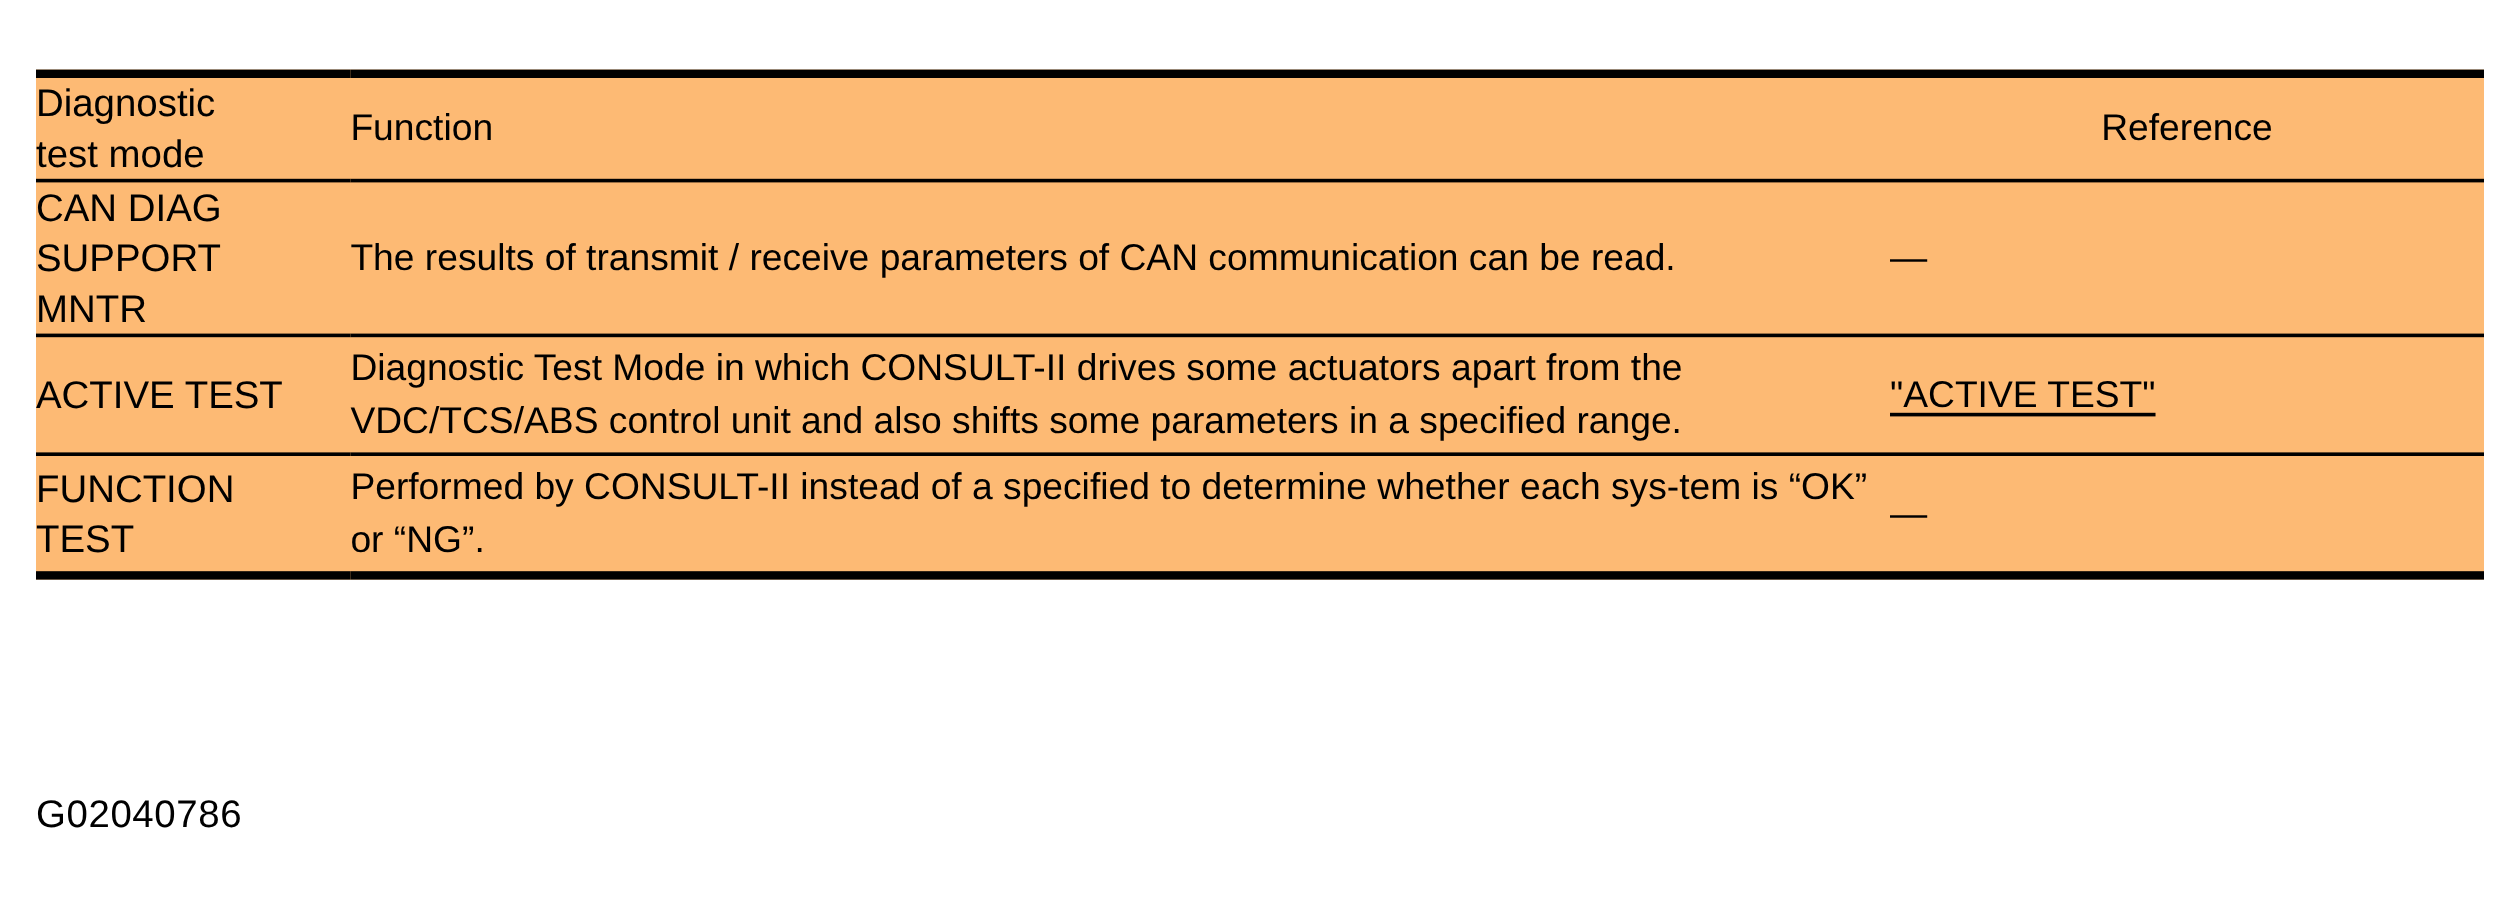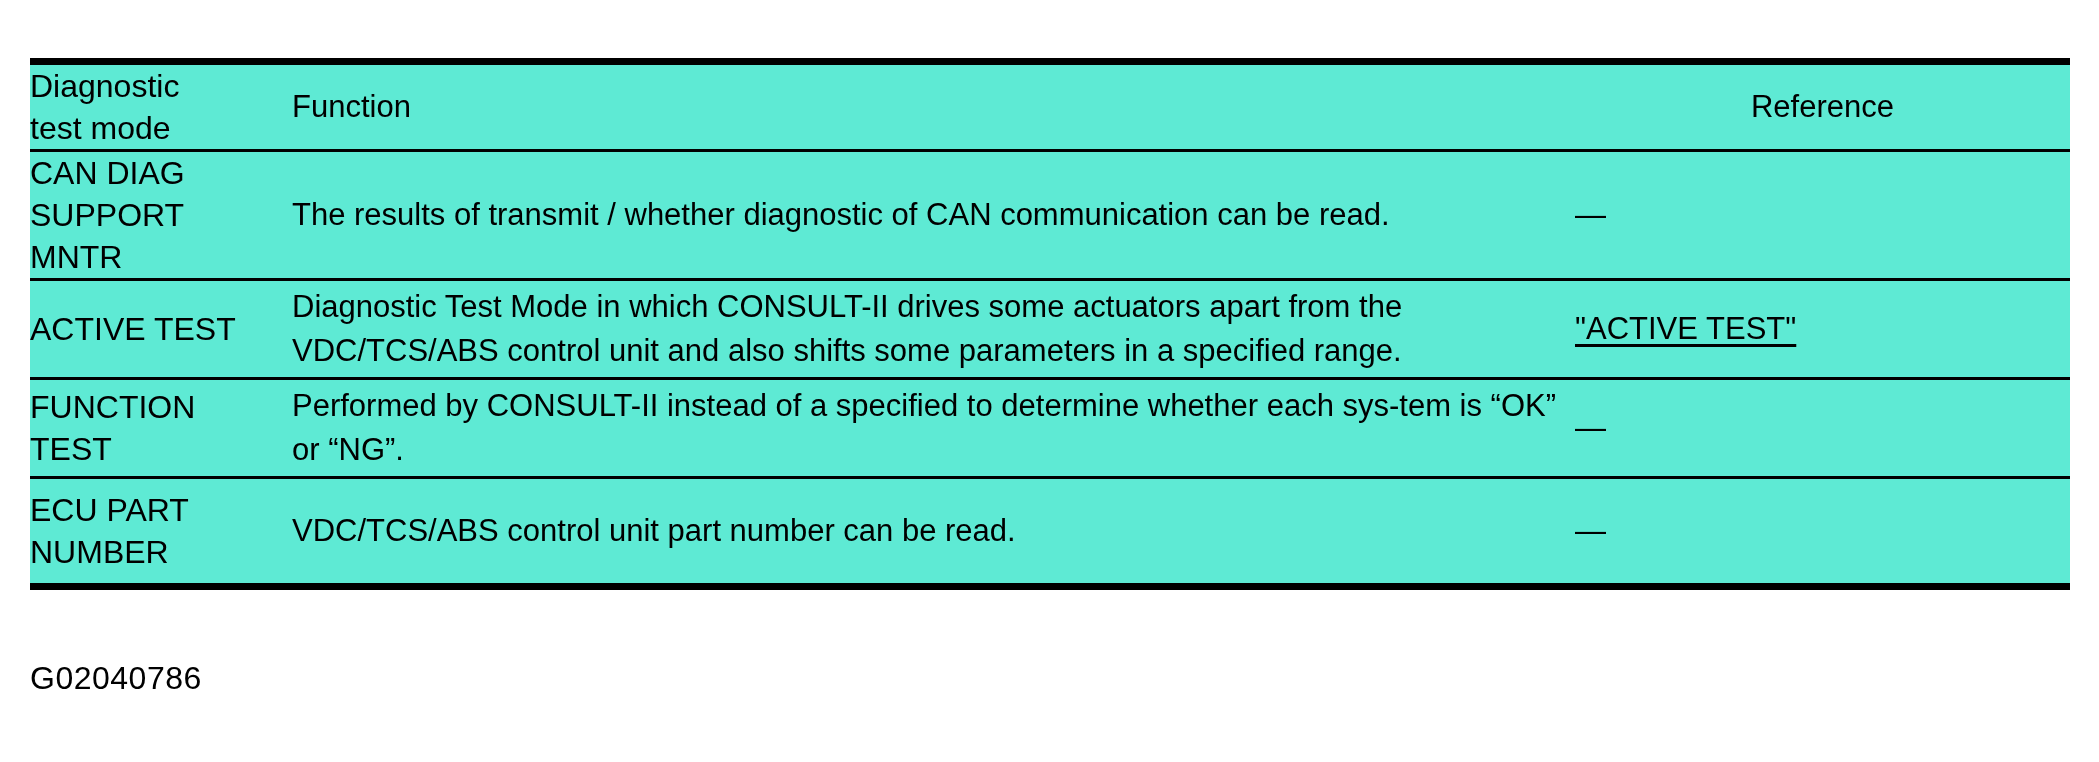--- a/index.html
+++ b/index.html
@@ -23,21 +23,21 @@
   }
 
   
   .diag-table {
     position: absolute;
     left: 30px;
     top: 58px;
     width: 2040px;
     border-collapse: collapse;
     table-layout: fixed;
-    background: #5eead4;
+    background: #fdba74;
   }
 
   .diag-table col.col-mode      { width: 262px; }
   .diag-table col.col-function  { width: 1283px; }
   .diag-table col.col-reference { width: 495px; }
 
   .diag-table th,
   .diag-table td {
     border-left: 0;
     border-right: 0;
@@ -167,21 +167,21 @@
         <th class="hdr cell-reference">Reference</th>
       </tr>
     </thead>
 
     <tbody>
 
       <tr class="row-can">
         <td class="cell-mode">CAN DIAG
 SUPPORT
 MNTR</td>
-        <td class="cell-function">The results of transmit / whether diagnostic of CAN communication can be read.</td>
+        <td class="cell-function">The results of transmit / receive parameters of CAN communication can be read.</td>
         <td class="cell-reference">
           <span class="dash">—</span>
         </td>
       </tr>
 
       <tr class="row-act">
         <td class="cell-mode">ACTIVE TEST</td>
         <td class="cell-function">Diagnostic Test Mode in which CONSULT-II drives some actuators apart from the VDC/TCS/ABS control unit and also shifts some parameters in a specified range.</td>
         <td class="cell-reference">
           <a class="ref-link" href="#">"ACTIVE TEST"</a>
@@ -190,27 +190,19 @@
 
       <tr class="row-fun">
         <td class="cell-mode">FUNCTION
 TEST</td>
         <td class="cell-function">Performed by CONSULT-II instead of a specified to determine whether each sys-tem is “OK” or “NG”.</td>
         <td class="cell-reference">
           <span class="dash">—</span>
         </td>
       </tr>
 
-      <tr class="row-ecu">
-        <td class="cell-mode">ECU PART
-NUMBER</td>
-        <td class="cell-function">VDC/TCS/ABS control unit part number can be read.</td>
-        <td class="cell-reference">
-          <span class="dash">—</span>
-        </td>
-      </tr>
 
     </tbody>
   </table>
 
   <div class="caption">G02040786</div>
 
 </div>
 
 </body></html>

